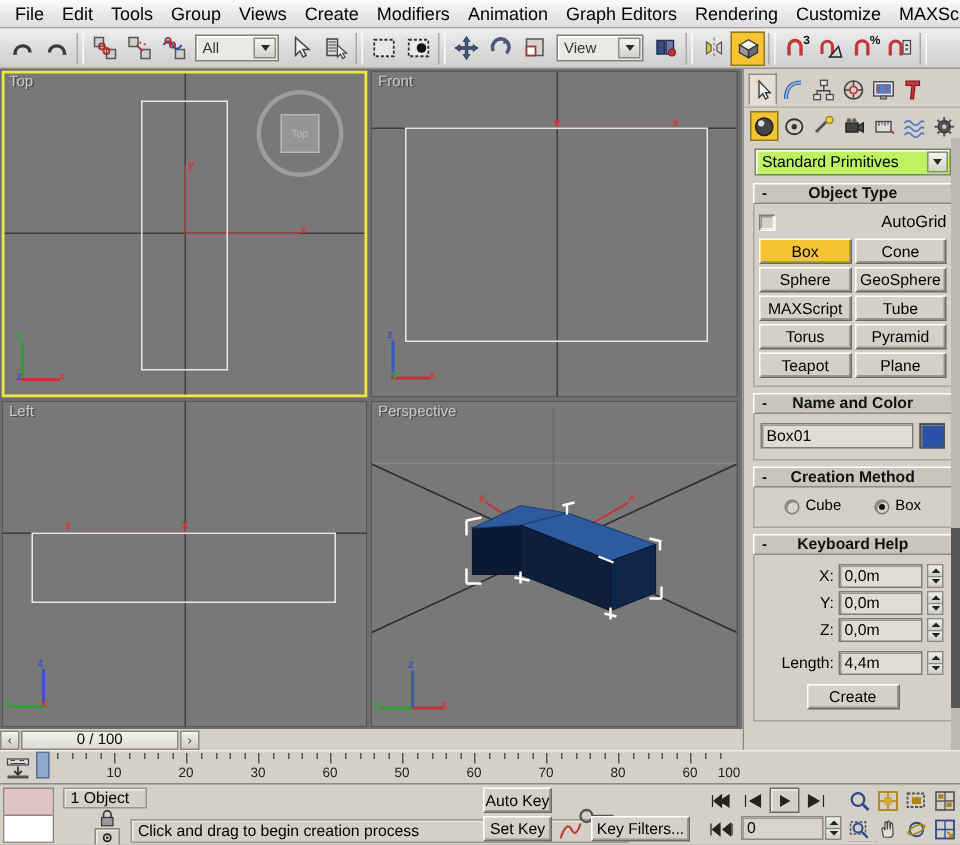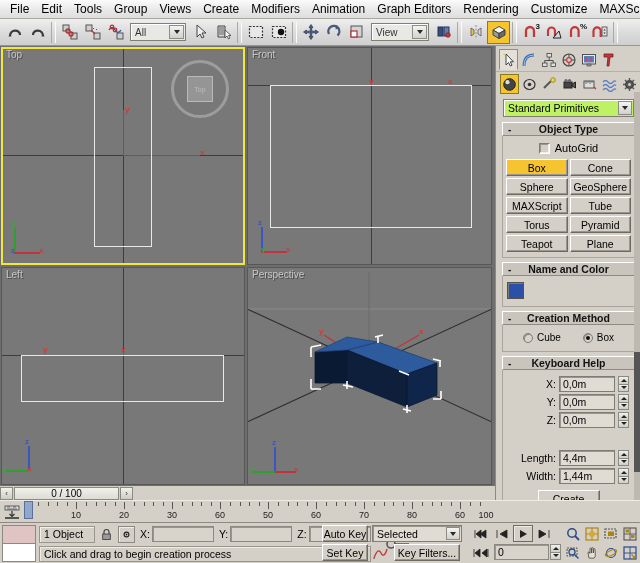--- a/index.html
+++ b/index.html
@@ -140,21 +140,21 @@
   .rollout-hdr {
     height: 14px; background: #c9c5bd; border: 1px solid #fff;
     border-right-color: #8e8a82; border-bottom-color: #8e8a82;
     display: flex; align-items: center; justify-content: center; position: relative;
     font-size: 10.5px; font-weight: bold; color: #111;
   }
   .rollout-hdr .minus { position: absolute; left: 5px; font-weight: bold; font-size: 10px; }
   .rollout-body {
     border: 1px solid #a9a59d; border-top: none; background: #d4d0c8; padding: 4px 3px 5px 3px;
   }
-  .chk-row { display: flex; align-items: center; justify-content: center; margin: 2px 0 5px 0; }
+  .chk-row { display: flex; align-items: center; justify-content: space-between; margin: 2px 0 5px 0; }
   .chkbox { width: 11px; height: 11px; background: #d4d0c8; border: 1px solid #fff;
     border-left-color: #7d7d75; border-top-color: #7d7d75;
     box-shadow: inset -1px -1px 0 #efefef, inset 1px 1px 0 #9a968e; margin-right: 5px; }
   .otgrid { display: grid; grid-template-columns: 1fr 1fr; gap: 2px; }
   .ot-btn {
     height: 17px; display: flex; align-items: center; justify-content: center;
     font-size: 10.5px; background: #d4d0c8;
     border: 1px solid #ffffff; border-right-color: #6e6a62; border-bottom-color: #6e6a62;
     box-shadow: inset -1px -1px 0 #9a968e;
   }
@@ -237,38 +237,38 @@
   
   #statusbar {
     position: absolute; left: 0; top: 522px; width: 640px; height: 41px;
     background: #d4d0c8; border-top: 1px solid #8e8a82;
   }
   #mini-listener { position: absolute; left: 2px; top: 2px; width: 34px; height: 37px;
     border: 1px solid #8a8a82; display: flex; flex-direction: column; }
   #mini-listener .ml-pink { flex: 1; background: #e0c4c4; border-bottom: 1px solid #8a8a82; }
   #mini-listener .ml-white { flex: 1; background: #fff; }
 
-  #sb-row1 { position: absolute; left: 39px; top: 2px; height: 18px; display: flex; align-items: center; }
+  #sb-row1 { position: absolute; left: 39px; top: 2px; height: 18px; display: flex; align-items: center; flex-direction: column; }
   #sb-row2 { position: absolute; left: 39px; top: 22px; height: 17px; display: flex; align-items: center; }
   .sb-objcount {
     width: 56px; height: 17px; background: #d4d0c8; border: 1px solid #9a968e;
     box-shadow: inset 1px 1px 0 #f4f0e8; display: flex; align-items: center; padding-left: 4px;
     font-size: 10.5px;
   }
   .sb-icon-box { width: 17px; height: 17px; display: flex; align-items: center; justify-content: center;
     margin-left: 3px; }
   .sb-icon-box.framed { border: 1px solid #8a8a82; background: #d4d0c8;
     box-shadow: inset 1px 1px 0 #f0ece4; }
   .coord-lbl { font-size: 10.5px; margin: 0 2px 0 5px; }
   .coord-field { width: 62px; height: 16px; background: #d8d4cc; border: 1px solid #8a8a82;
     box-shadow: inset 1px 1px 0 #9a968e; }
   #statusline {
     width: 332px; height: 16px; background: #d4d0c8; border: 1px solid #9a968e;
     box-shadow: inset 1px 1px 0 #f0ece4; display: flex; align-items: center;
-    padding-left: 4px; font-size: 10.5px;
+    padding-left: 4px; font-size: 10.5px; margin-left: 48px;
   }
   #keymode { position: absolute; left: 383px; top: 2px; width: 30px; height: 37px;
     display: flex; align-items: center; justify-content: center; }
 
   #anim-ctrls { position: absolute; left: 320px; top: 0; width: 320px; height: 41px; }
   .ak-btn {
     position: absolute; width: 46px; height: 17px; font-size: 10.5px;
     display: flex; align-items: center; justify-content: center;
     background: #d4d0c8; border: 1px solid #fff; border-right-color: #6e6a62; border-bottom-color: #6e6a62;
     box-shadow: inset -1px -1px 0 #9a968e;
@@ -717,20 +717,21 @@
       </div>
     </div>
 
     <div class="rollout">
       <div class="rollout-hdr">
         <span class="minus">-</span>
         <span>Name and Color</span>
       </div>
       <div class="rollout-body">
         <div class="namecolor">
+          <span class="name-field">Box01</span>
           <span class="color-swatch"></span>
         </div>
       </div>
     </div>
 
     <div class="rollout">
       <div class="rollout-hdr">
         <span class="minus">-</span>
         <span>Creation Method</span>
       </div>
@@ -784,35 +785,23 @@
           <span class="kb-field">0,0m</span>
           <span class="spinner">
               <i class="sp-up">
                 <i class="tri-u"></i>
               </i>
               <i class="sp-dn">
                 <i class="tri-d"></i>
               </i>
             </span>
         </div>
-        <div class="kb-row" style="margin-top:22px;">
+        <div class="kb-row" style="margin-top:6px;">
           <span class="kb-label">Length:</span>
           <span class="kb-field">4,4m</span>
-          <span class="spinner">
-              <i class="sp-up">
-                <i class="tri-u"></i>
-              </i>
-              <i class="sp-dn">
-                <i class="tri-d"></i>
-              </i>
-            </span>
-        </div>
-        <div class="kb-row">
-          <span class="kb-label">Width:</span>
-          <span class="kb-field">1,44m</span>
           <span class="spinner">
               <i class="sp-up">
                 <i class="tri-u"></i>
               </i>
               <i class="sp-dn">
                 <i class="tri-d"></i>
               </i>
             </span>
         </div>
 
@@ -945,26 +934,20 @@
       <svg width="26" height="14" viewBox="0 0 26 14">
         <circle cx="6" cy="7" r="4" fill="none" stroke="#555" stroke-width="1.6"></circle>
         <path d="M10 7 L24 7 M20 7 L20 11 M23 7 L23 10" stroke="#555" stroke-width="1.6"></path>
       </svg>
     </div>
 
     <div id="anim-ctrls">
       <div class="ak-btn" style="left:2px; top:2px;">Auto Key</div>
       <div class="ak-btn" style="left:2px; top:21px;">Set Key</div>
 
-      <div class="anim-combo" style="left:52px; top:2px; width:90px;">
-        <span class="txt">Selected</span>
-        <span class="cbarrow">
-            <i class="caret-d"></i>
-          </span>
-      </div>
 
       <div style="position:absolute; left:52px; top:21px; width:17px; height:17px; display:flex; align-items:center; justify-content:center;">
         <svg width="15" height="14" viewBox="0 0 15 14">
             <path d="M1 12 Q5 1 8 7 Q11 13 14 3" stroke="#c03a3a" stroke-width="1.4" fill="none"></path>
             <path d="M1 12 L1 13" stroke="#444"></path>
           </svg>
       </div>
       <div class="kf-btn" style="left:74px; top:21px;">Key Filters...</div>
 
       <div class="pb-btn" style="left:151px; top:2px;">

